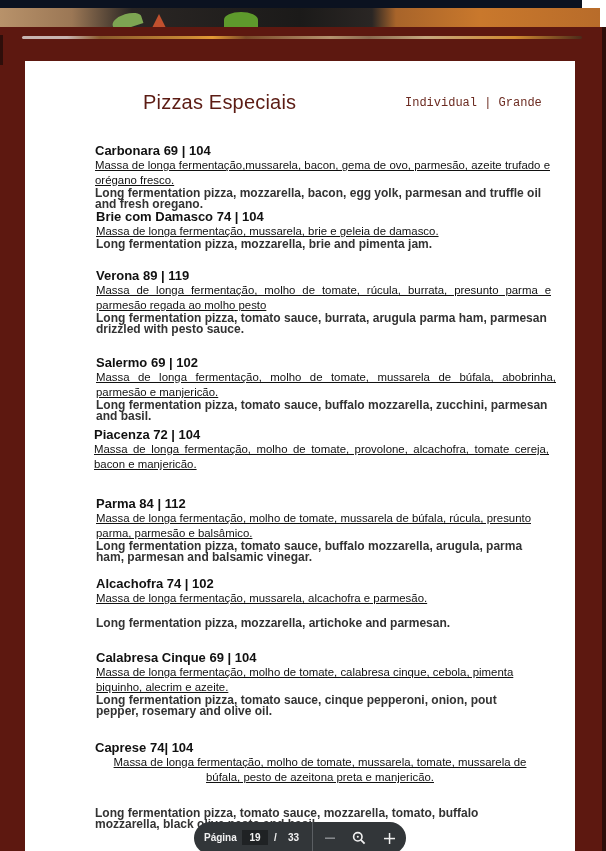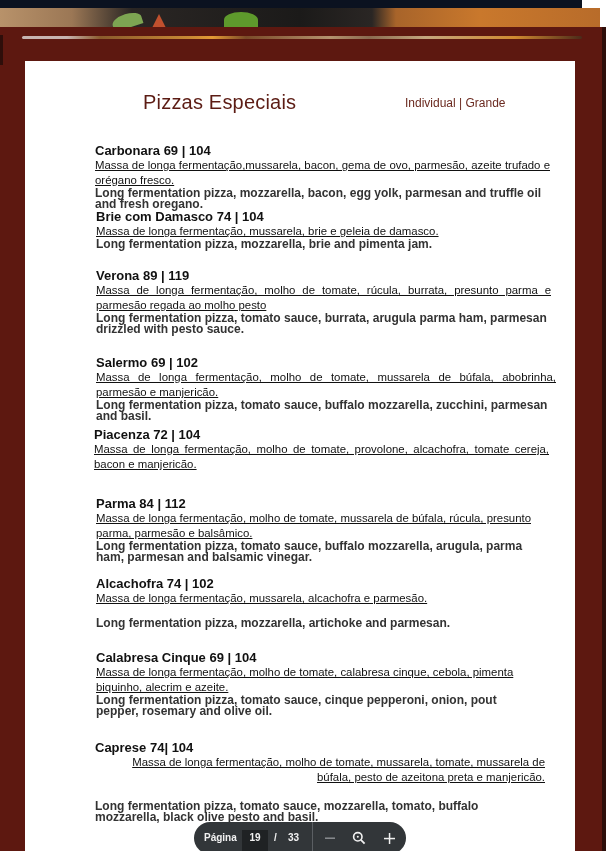--- a/index.html
+++ b/index.html
@@ -34,33 +34,33 @@
   .page {
     position:absolute; left:25px; top:61px; width:550px; height:790px;
     background:#ffffff;
   }
   .title {
     position:absolute; left:70px; top:30px;
     font-size:20px; color:#5c1c14; letter-spacing:0.2px;margin-left:48px;
   }
   .sizes {
     position:absolute; left:380px; top:35px;
-    font-size:12px; color:#6b2a20;
+    font-size:12px; color:#6b2a20;font-family:Liberation Mono, monospace;
   }
   .item { position:absolute; left:70px; width:455px; color:#111; }
   .item .name { font-weight:bold; font-size:13px; line-height:14px; }
   .item .pt { font-size:11.4px; line-height:15px; text-align:justify;text-decoration:underline; }
   .item .en { font-size:12px; line-height:10.5px; color:#333;font-weight:bold; }
   .pager {
     position:absolute; left:194px; top:822px; width:212px; height:32px;
     background:#323639; border-radius:16px; color:#f1f1f1;
     font-size:10px; font-weight:bold;
   }
   .pager .lbl { position:absolute; left:10px; top:10px; }
-  .pager .num { position:absolute; left:48px; top:8px; width:26px; height:21px; background:#1f2224; text-align:center; line-height:15px; }
+  .pager .num { position:absolute; left:48px; top:8px; width:26px; height:15px; background:#1f2224; text-align:center; line-height:15px; }
   .pager .slash { position:absolute; left:80px; top:10px; }
   .pager .tot { position:absolute; left:94px; top:10px; }
   .pager .sep { position:absolute; left:118px; top:0; width:1px; height:32px; background:#5b5f63; }
   .pager .btn { position:absolute; top:4px; width:24px; height:24px; display:flex; align-items:center; justify-content:center; cursor:pointer; }
   .pager .minus { left:124px; }
   .pager .zoom { left:153px; }
   .pager .plus { left:183px; }
 </style>
 </head>
 <body>
@@ -126,21 +126,21 @@
   </div>
 
   <div class="item" style="top:590px;left:71px;width:440px">
     <div class="name">Calabresa Cinque 69 | 104</div>
     <div class="pt" style="text-align:left">Massa de longa fermentação, molho de tomate, calabresa cinque, cebola, pimenta biquinho, alecrim e azeite.</div>
     <div class="en">Long fermentation pizza, tomato sauce, cinque pepperoni, onion, pout pepper, rosemary and olive oil.</div>
   </div>
 
   <div class="item" style="top:680px;left:70px;width:450px">
     <div class="name">Caprese 74| 104</div>
-    <div class="pt" style="text-align:right;margin-bottom:16px">Massa de longa fermentação, molho de tomate, mussarela, tomate, mussarela de búfala, pesto de azeitona preta e manjericão.</div>
+    <div class="pt" style="text-align:center;margin-bottom:23px">Massa de longa fermentação, molho de tomate, mussarela, tomate, mussarela de búfala, pesto de azeitona preta e manjericão.</div>
     <div class="en">Long fermentation pizza, tomato sauce, mozzarella, tomato, buffalo mozzarella, black olive pesto and basil.</div>
   </div>
 </div>
 
 <div class="pager">
   <span class="lbl">Página</span>
   <span class="num">19</span>
   <span class="slash">/</span>
   <span class="tot">33</span>
   <span class="sep"></span>

